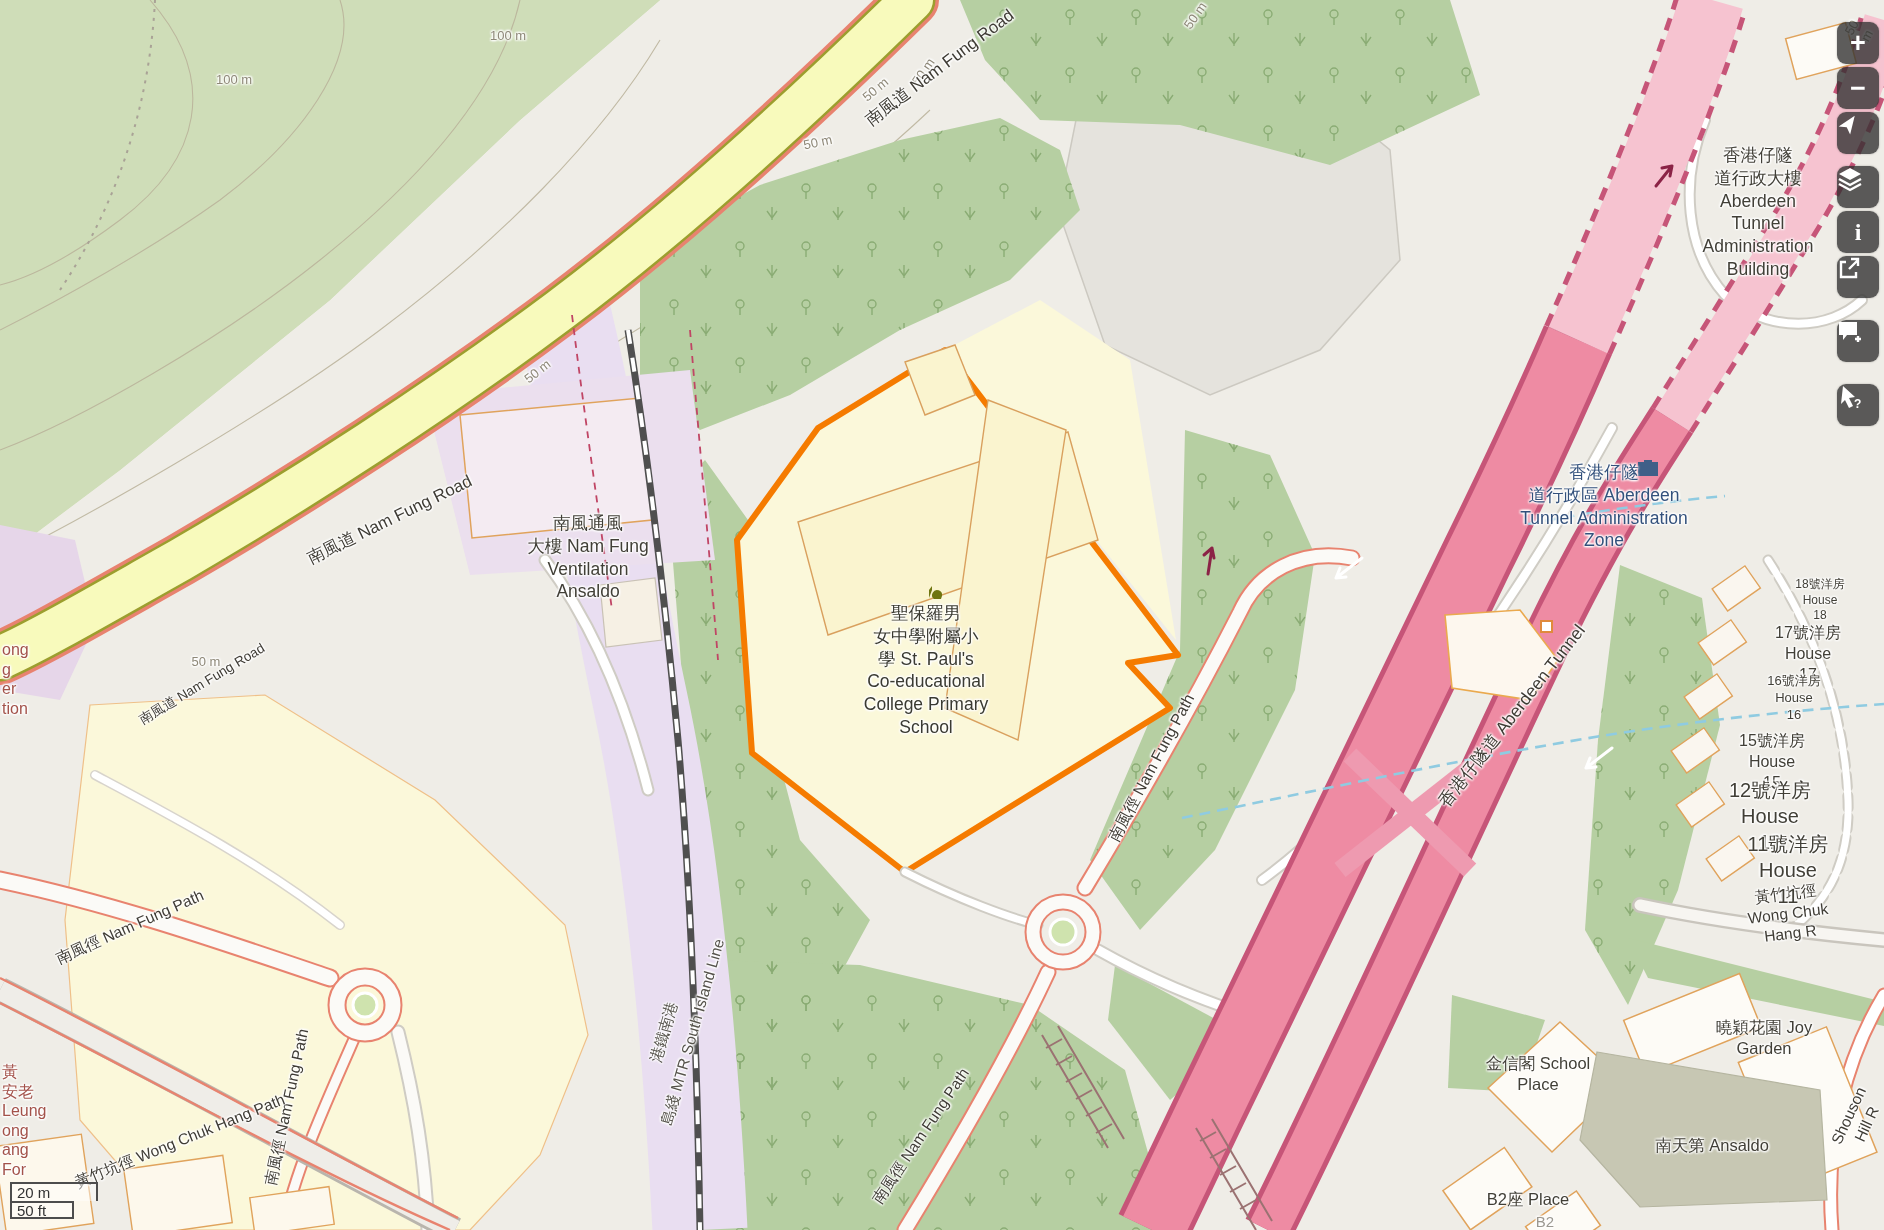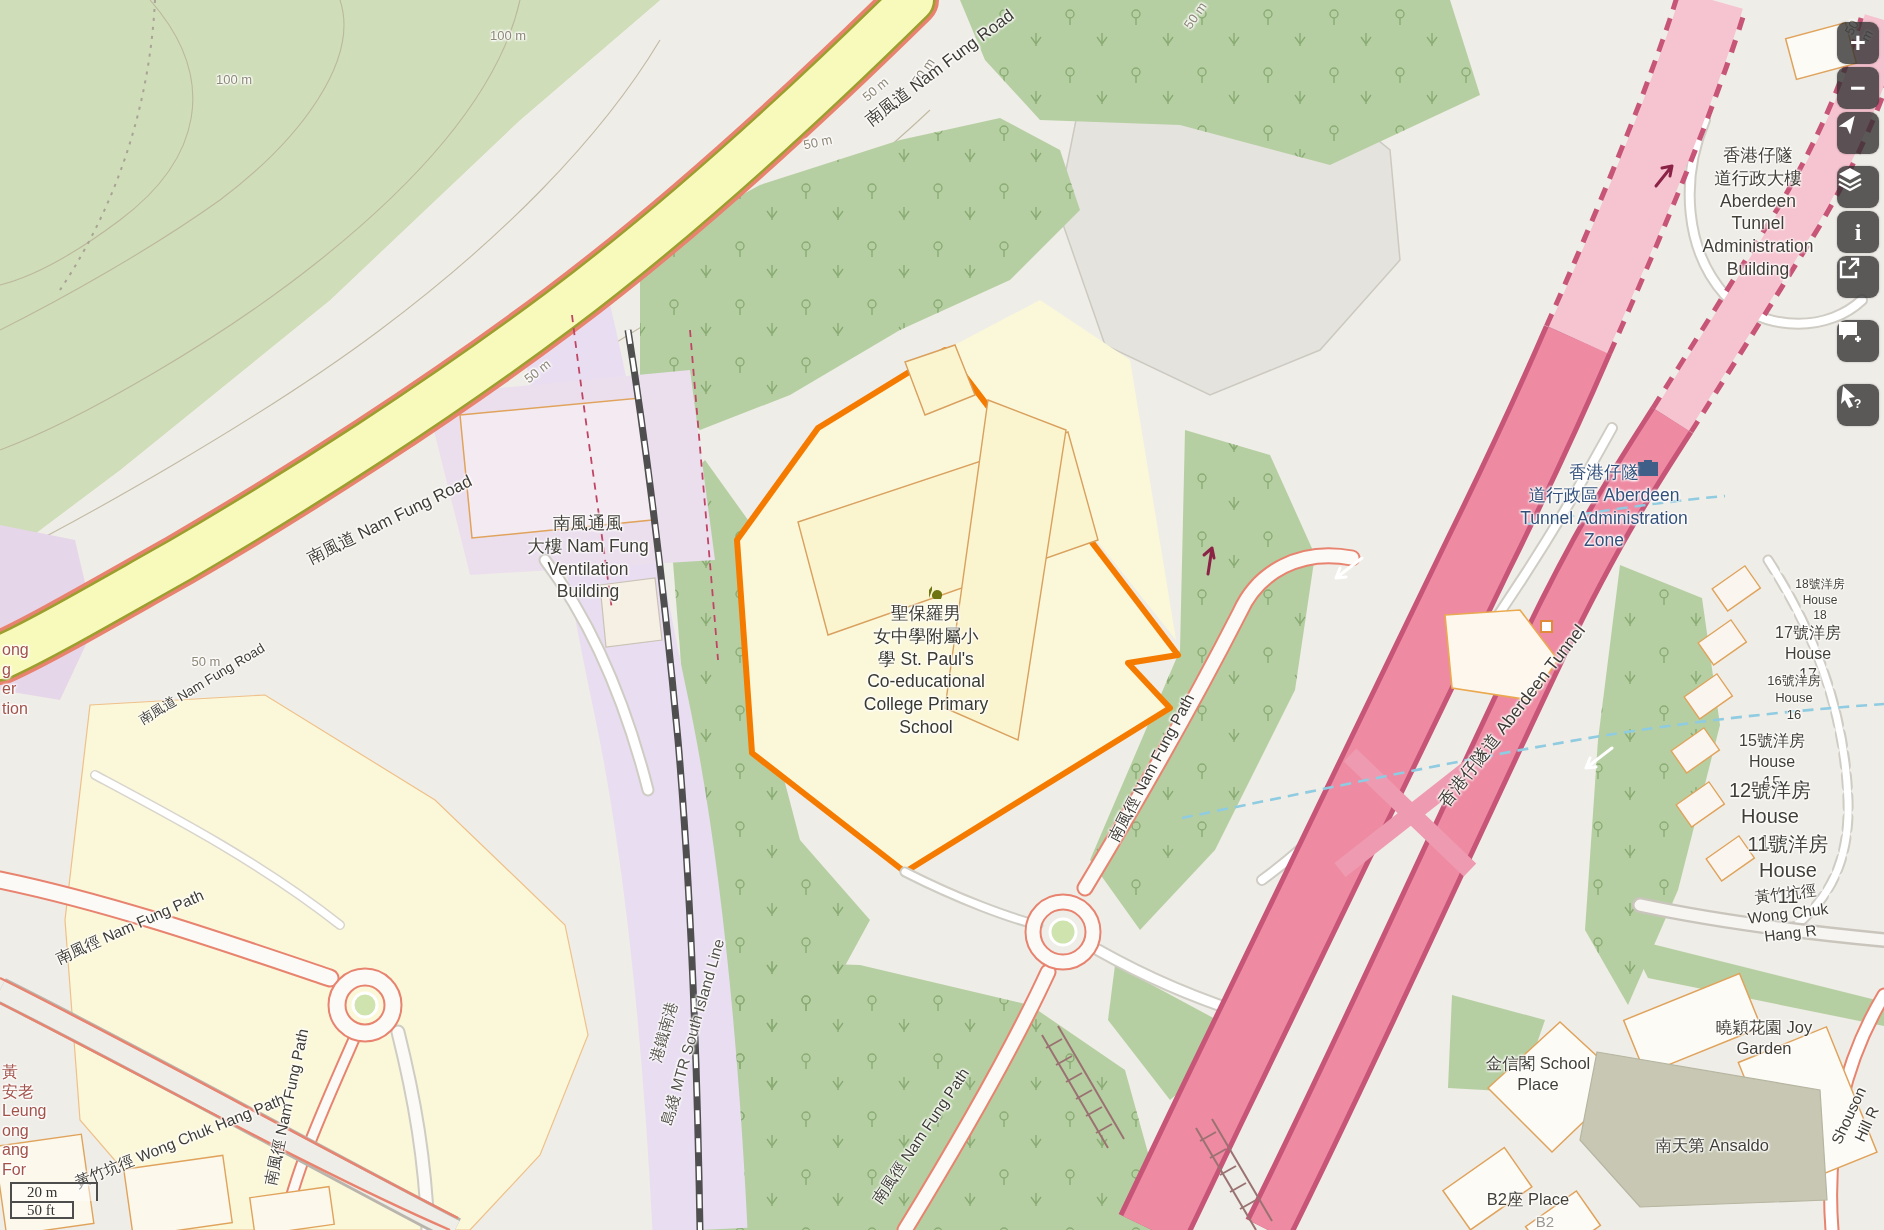--- a/index.html
+++ b/index.html
@@ -17,21 +17,21 @@
   .graylbl{color:#9b9890;}
   .railgray{color:#55524b;}
   
   .ctrl{position:absolute;left:1837px;width:42px;height:42px;border-radius:9px;
         background:rgba(48,48,48,.78);color:#fff;display:flex;align-items:center;
         justify-content:center;cursor:pointer;box-shadow:0 0 2px rgba(0,0,0,.3);}
   .ctrl span{font-size:27px;font-weight:bold;line-height:1;}
   .ctrl svg{display:block;}
   
   .scale{position:absolute;left:10px;top:1182px;font-size:15px;color:#333;}
-  .scale div{background:rgba(255,255,255,.45);padding:0 15px;box-sizing:border-box;font-family:Liberation Serif, serif;}
+  .scale div{background:rgba(255,255,255,.45);padding:0 5px;box-sizing:border-box;}
   .s-top{width:88px;height:19px;line-height:17px;border:2px solid #4d4d4d;border-bottom:none;}
   .s-bot{width:64px;height:18px;line-height:15px;border:2px solid #4d4d4d;}
   
   .attrib{position:absolute;right:6px;top:1206px;font-size:16px;color:#222;
           text-shadow:-1px -1px 2px #fff,1px -1px 2px #fff,-1px 1px 2px #fff,1px 1px 2px #fff;}
   .attrib a{color:#1a6fa8;text-decoration:none;cursor:pointer;}
   .poiicon{position:absolute;transform:translate(-50%,-50%);pointer-events:none;}
 </style>
 </head>
 <body>
@@ -265,21 +265,21 @@
 </div>
 <div class="lbl" style="left:926px;top:670px;font-size:17.5px;color:#3a3a31">聖保羅男
 女中學附屬小
 學 St. Paul's
 Co-educational
 College Primary
 School</div>
 <div class="lbl" style="left:588px;top:557px;font-size:17.5px">南風通風
 大樓 Nam Fung
 Ventilation
-Building</div>
+Ansaldo</div>
 <div class="lbl" style="left:1758px;top:212px;font-size:17.5px">香港仔隧
 道行政大樓
 Aberdeen Tunnel
 Administration
 Building</div>
 <div class="poiicon" style="left:1637px;top:459px">
   <svg width="22" height="18" viewBox="0 0 22 18">
         <path d="M8,4 V2 h6 v2 M2,4 h18 v12 h-18 z M2,9 h18" fill="#3f5f88" stroke="#3f5f88" stroke-width="2"></path>
       </svg>
 </div>

